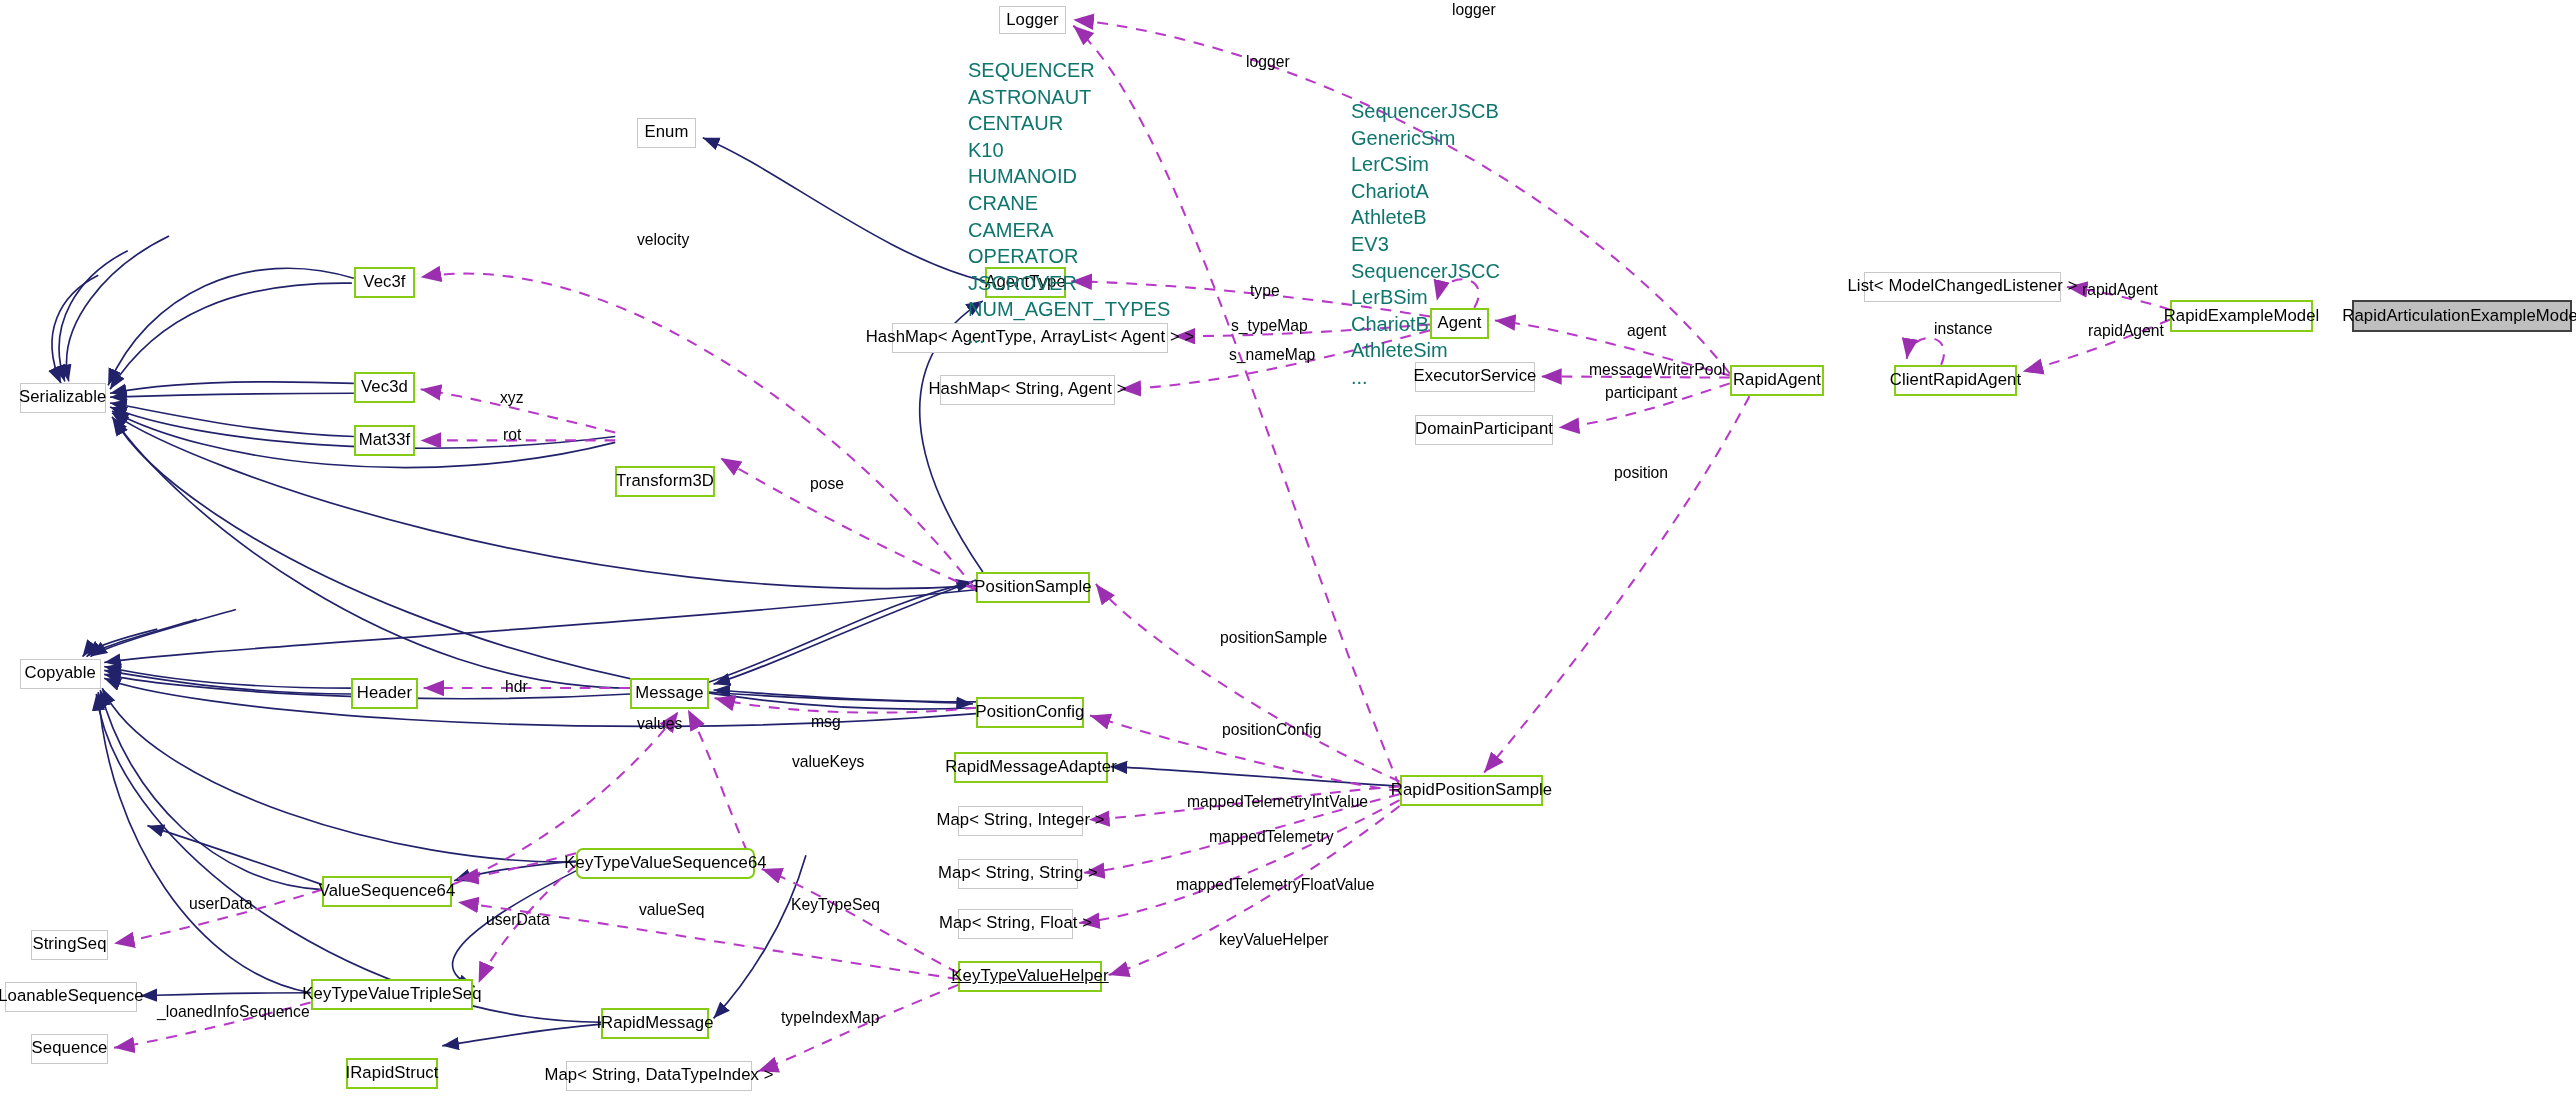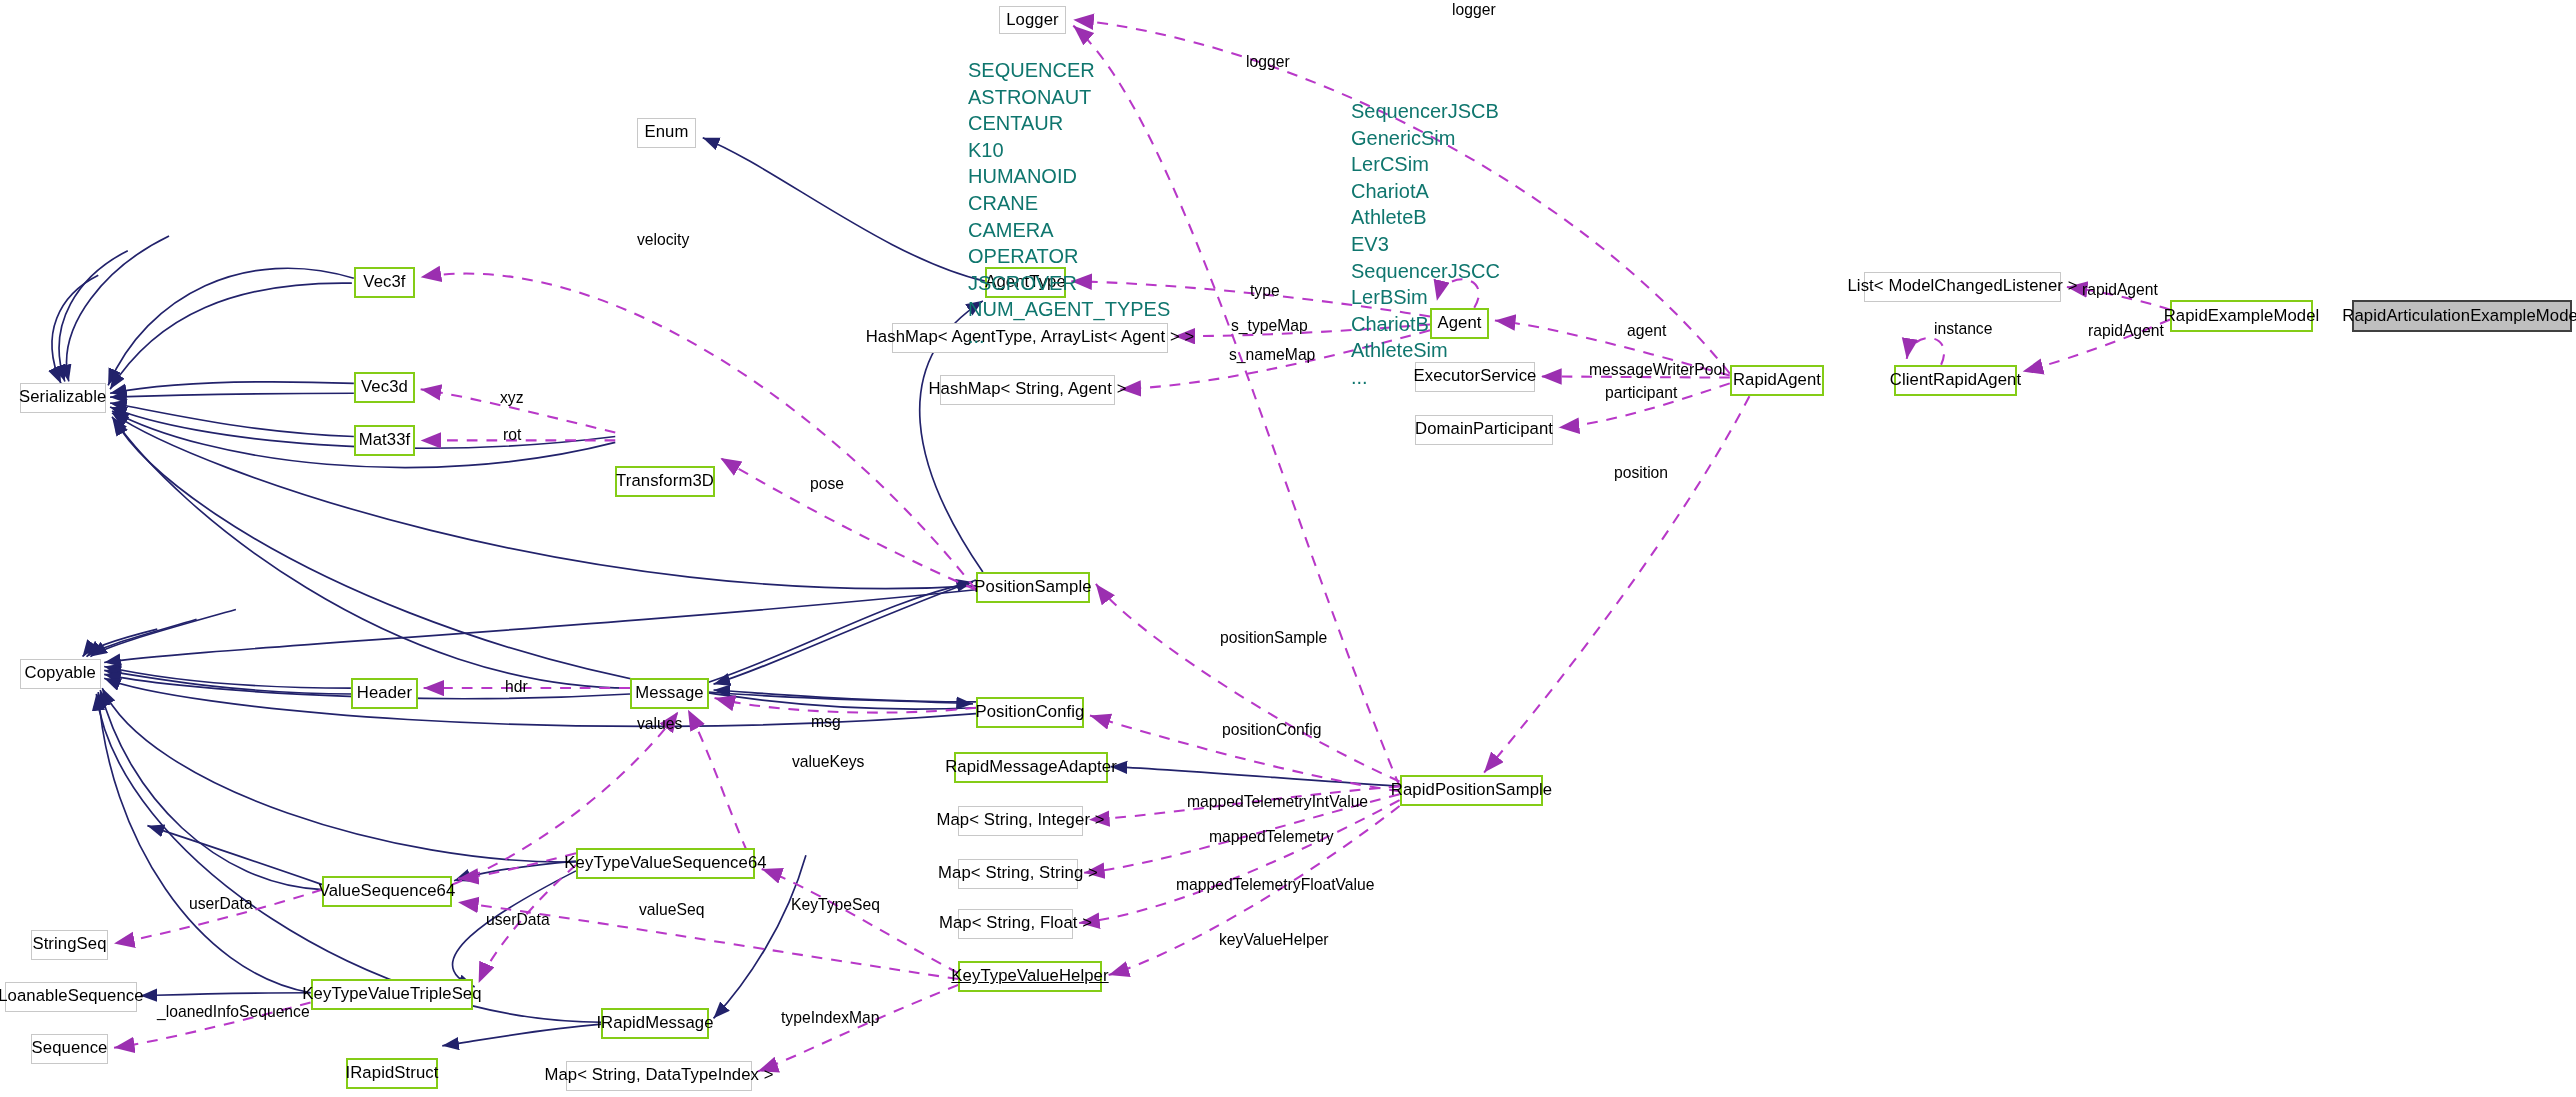--- a/index.html
+++ b/index.html
@@ -200,21 +200,21 @@
       <div class="node plain" style="left: 1415px; top: 415px; width: 138px; height: 29.5px;">DomainParticipant</div>
       <div class="node solid" style="left: 615px; top: 425px; width: 100px; height: 31px; margin-top: 41px;">Transform3D</div>
       <div class="node solid" style="left: 976px; top: 572px; width: 114px; height: 31px;">PositionSample</div>
       <div class="node plain" style="left: 19.7px; top: 659px; width: 81px; height: 29.5px;">Copyable</div>
       <div class="node solid" style="left: 351px; top: 678px; width: 67px; height: 31px;">Header</div>
       <div class="node solid" style="left: 630px; top: 678px; width: 79px; height: 31px;">Message</div>
       <div class="node solid" style="left: 976px; top: 697px; width: 108px; height: 31px;">PositionConfig</div>
       <div class="node solid" style="left: 954px; top: 752px; width: 154px; height: 31px;">RapidMessageAdapter</div>
       <div class="node solid" style="left: 1400px; top: 775px; width: 143px; height: 31px;">RapidPositionSample</div>
       <div class="node plain" style="left: 958px; top: 806px; width: 125px; height: 29.5px;">Map&lt; String, Integer &gt;</div>
-      <div class="node solid" style="left: 576px; top: 848px; width: 179px; height: 31px;">KeyTypeValueSequence64</div>
+      <div class="node solid" style="left: 576px; top: 848px; width: 179px; height: 31px; border-radius: 7px;">KeyTypeValueSequence64</div>
       <div class="node plain" style="left: 958px; top: 859px; width: 120px; height: 29.5px;">Map&lt; String, String &gt;</div>
       <div class="node solid" style="left: 322px; top: 876px; width: 130px; height: 31px;">ValueSequence64</div>
       <div class="node plain" style="left: 958px; top: 909px; width: 115px; height: 29.5px;">Map&lt; String, Float &gt;</div>
       <div class="node solid" style="left: 958px; top: 961px; width: 144px; height: 31px; text-decoration: underline;">KeyTypeValueHelper</div>
       <div class="node plain" style="left: 31px; top: 930px; width: 77px; height: 29.5px;">StringSeq</div>
       <div class="node plain" style="left: 4.9px; top: 982px; width: 132px; height: 29.5px;">LoanableSequence</div>
       <div class="node solid" style="left: 311px; top: 979px; width: 162px; height: 31px;">KeyTypeValueTripleSeq</div>
       <div class="node plain" style="left: 31px; top: 1034px; width: 77px; height: 29.5px;">Sequence</div>
       <div class="node solid" style="left: 601px; top: 1008px; width: 108px; height: 31px;">IRapidMessage</div>
       <div class="node solid" style="left: 346px; top: 1034px; width: 92px; height: 31px; margin-top: 24px;">IRapidStruct</div>

